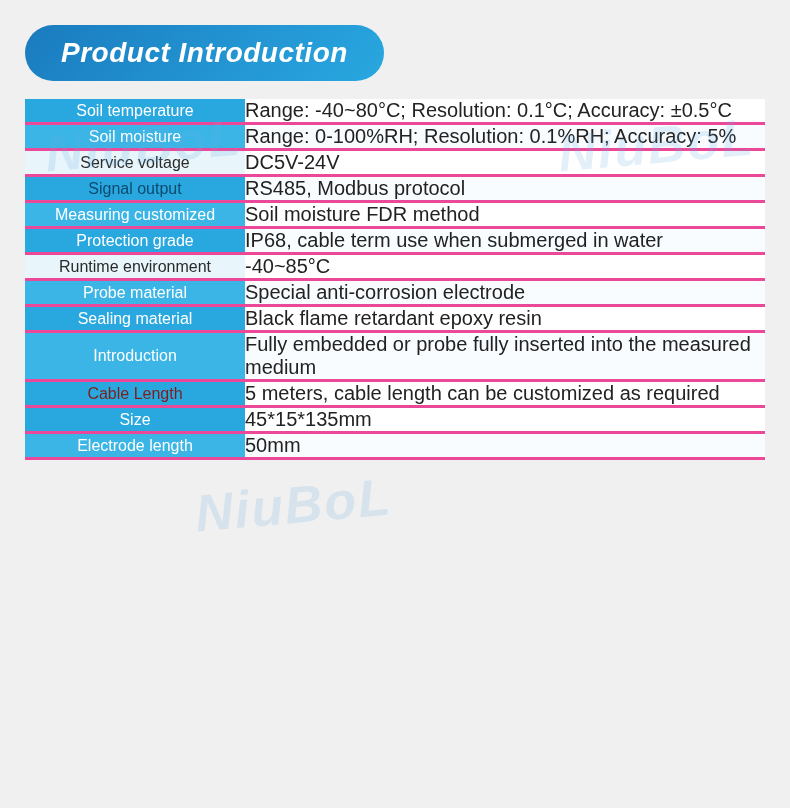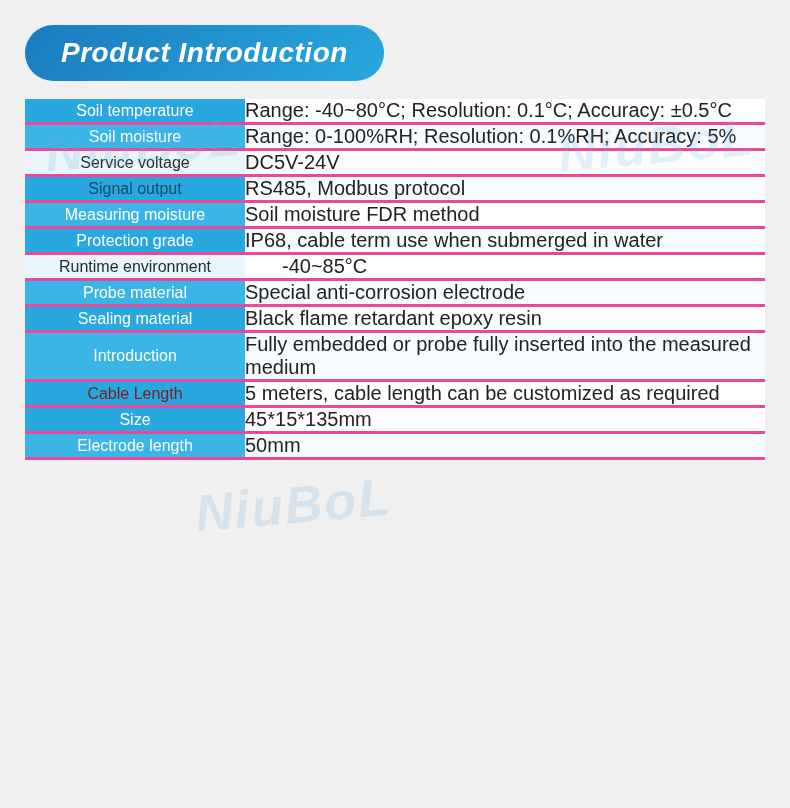--- a/index.html
+++ b/index.html
@@ -128,30 +128,30 @@
         </tr>
         <tr>
           <td class="label-cell" style="background: rgb(232, 246, 252); color: rgb(42, 42, 42);">Service voltage</td>
           <td class="value-cell" style="background: white;">DC5V-24V</td>
         </tr>
         <tr>
           <td class="label-cell" style="background: rgb(41, 168, 224); color: #0c4a6e;">Signal output</td>
           <td class="value-cell" style="background: rgb(248, 252, 255);">RS485, Modbus protocol</td>
         </tr>
         <tr>
-          <td class="label-cell" style="background: rgb(58, 181, 230); color: white;">Measuring moisture</td>
+          <td class="label-cell" style="background: rgb(58, 181, 230); color: white;">Measuring customized</td>
           <td class="value-cell" style="background: white;">Soil moisture FDR method</td>
         </tr>
         <tr>
           <td class="label-cell" style="background: rgb(41, 168, 224); color: white;">Protection grade</td>
           <td class="value-cell" style="background: rgb(248, 252, 255);">IP68, cable term use when submerged in water</td>
         </tr>
         <tr>
           <td class="label-cell" style="background: rgb(232, 246, 252); color: rgb(42, 42, 42);">Runtime environment</td>
-          <td class="value-cell" style="background: white; padding-left: 37px;">-40~85°C</td>
+          <td class="value-cell" style="background: white;">-40~85°C</td>
         </tr>
         <tr>
           <td class="label-cell" style="background: rgb(58, 181, 230); color: white; margin-top: 13px;">Probe material</td>
           <td class="value-cell" style="background: rgb(248, 252, 255);">Special anti-corrosion electrode</td>
         </tr>
         <tr>
           <td class="label-cell" style="background: rgb(41, 168, 224); color: white;">Sealing material</td>
           <td class="value-cell" style="background: white;">Black flame retardant epoxy resin</td>
         </tr>
         <tr>

